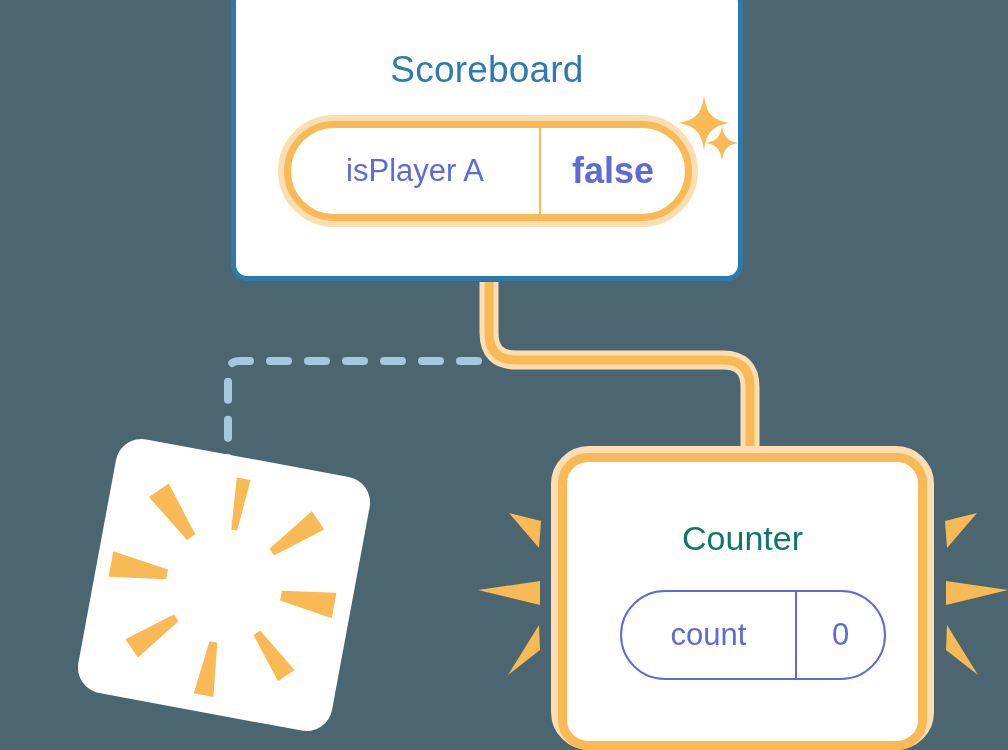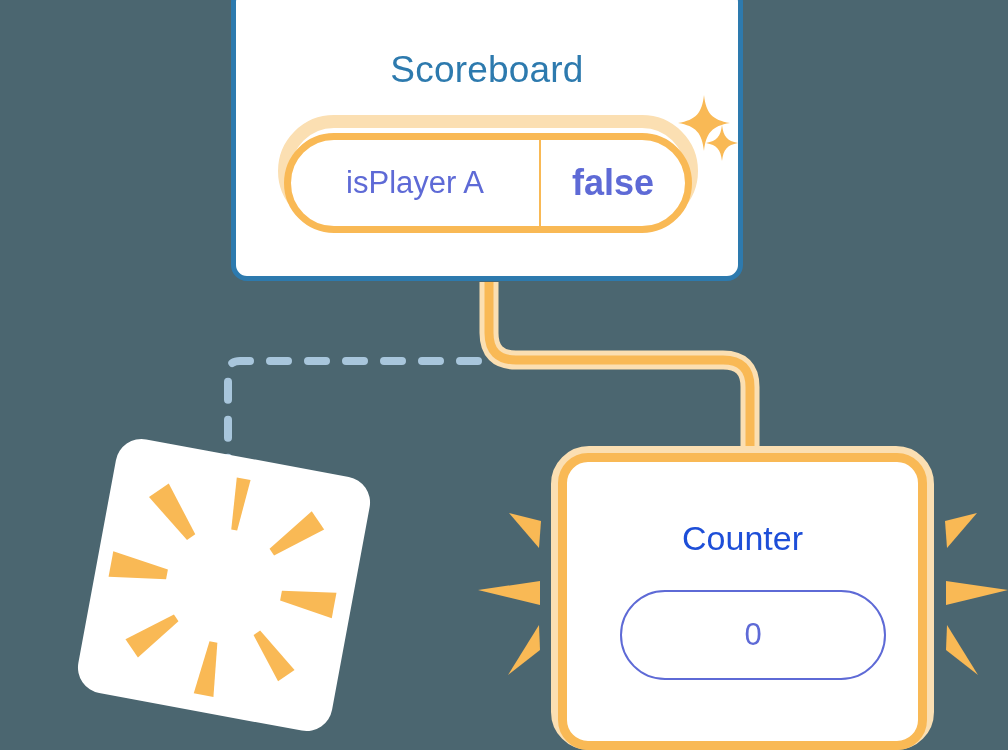--- a/index.html
+++ b/index.html
@@ -62,21 +62,21 @@
   #scoreboard-pill-glow {
     position: absolute;
     left: 0; top: 0;
     width: 420px; height: 112px;
     border: 13px solid #fbdfb2;
     border-radius: 56px;
     box-sizing: border-box;
   }
   #scoreboard-pill {
     position: absolute;
-    left: 6px; top: 18px;
+    left: 6px; top: 6px;
     width: 408px; height: 100px;
     border: 7px solid #f9b955;
     border-radius: 50px;
     box-sizing: border-box;
     background: #ffffff;
     display: flex;
     align-items: stretch;
   }
   #scoreboard-pill .cell {
     display: flex;
@@ -128,21 +128,21 @@
     background: #ffffff;
     z-index: 6;
   }
   #counter-title {
     position: absolute;
     left: 0;
     top: 57px;
     width: 100%;
     text-align: center;
     font-size: 34px;
-    color: #1d4ed8;
+    color: #0f766e;
     font-weight: 400;
   }
   #counter-pill {
     position: absolute;
     left: 53px;
     top: 128px;
     width: 266px;
     height: 90px;
     border: 2px solid #5e6ad6;
     border-radius: 45px;
@@ -266,20 +266,21 @@
             <path d="M -12 -115 L 12 -115 L 5 -58 L -5 -58 Z"></path>
           </g>
       </g>
     </svg>
   </div>
 
   <div id="counter-card-glow"></div>
   <div id="counter-card" class="card">
     <div id="counter-title">Counter</div>
     <div id="counter-pill">
+      <div id="ct-key-cell" class="cell">count</div>
       <div id="ct-val-cell" class="cell">0</div>
     </div>
   </div>
 
   <svg id="counter-rays" viewBox="0 0 1008 750">
     <g fill="#f9b955">
 
       <path d="M 509 513 L 541 521 L 539 548 Z"></path>
       <path d="M 478 590 L 540 581 L 540 605 Z"></path>
       <path d="M 540 650 L 539 625 L 508 675 Z"></path>

